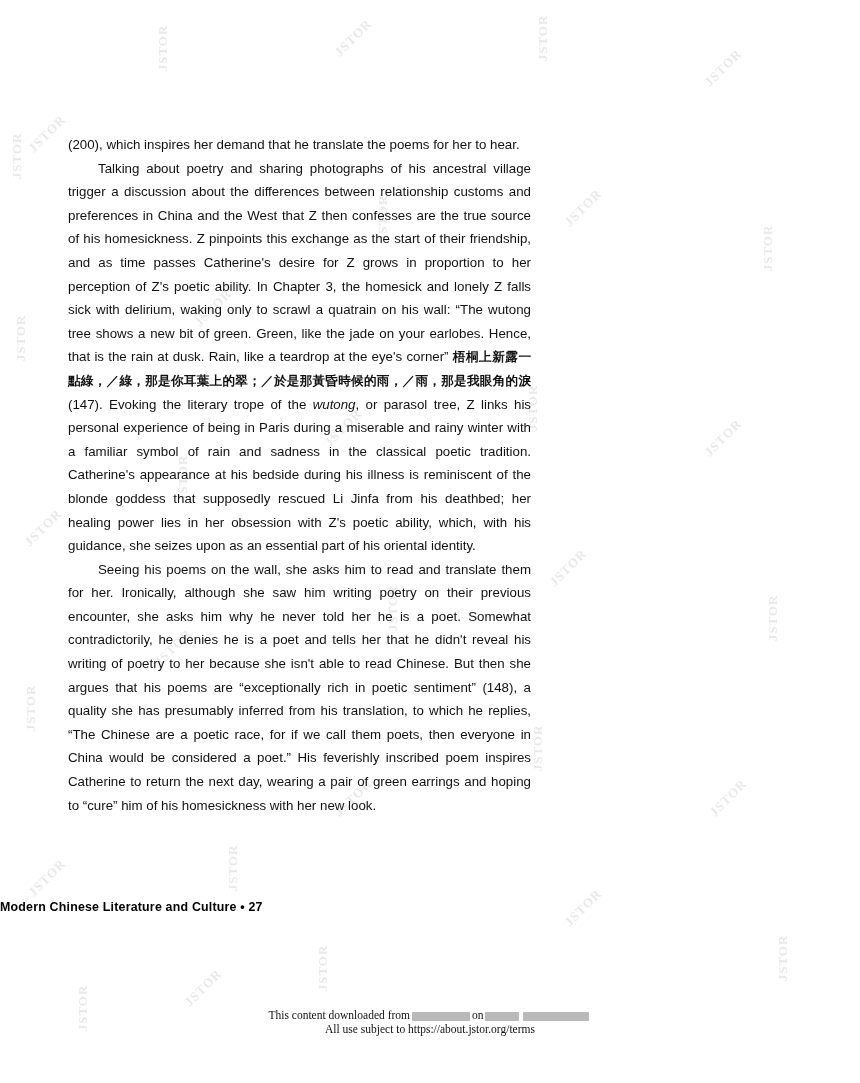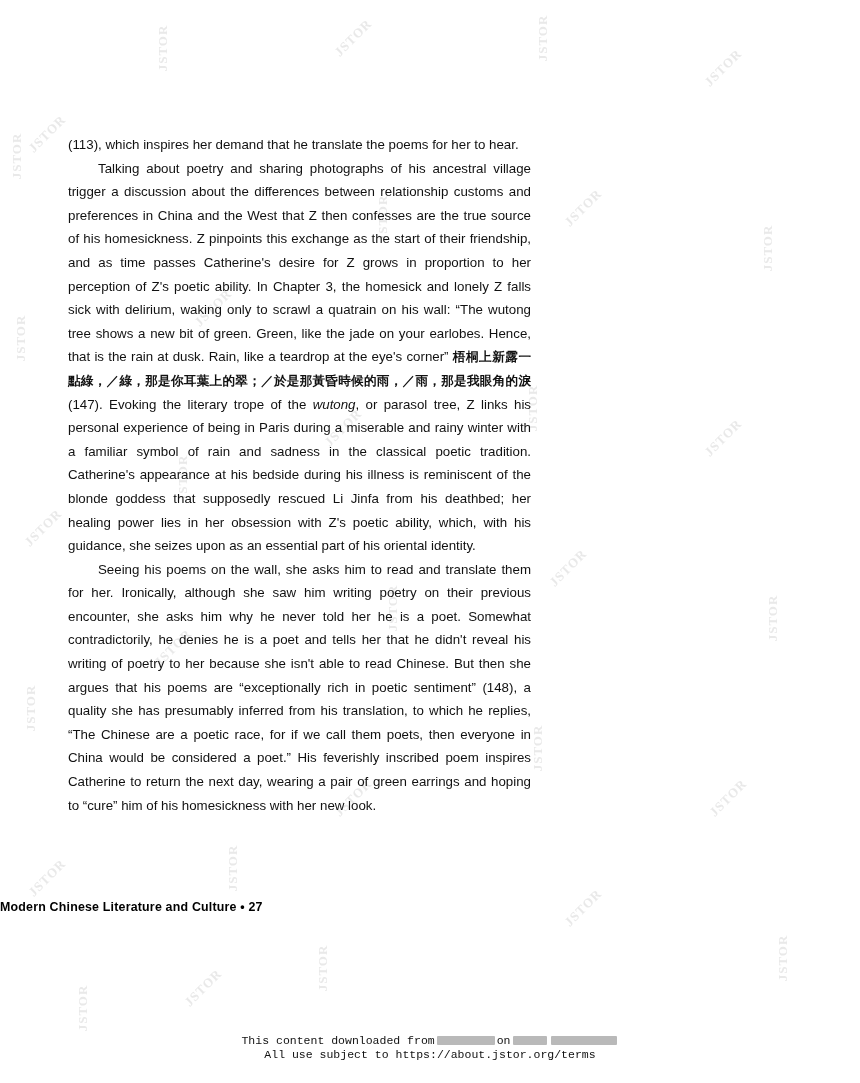--- a/index.html
+++ b/index.html
@@ -88,23 +88,23 @@
     font-weight: bold;
     letter-spacing: 0.2px;
     color: #000;
   }
 
   
   .jstor-footer {
     position: absolute;
     left: 0;
     right: 0;
-    top: 1034px;
+    top: 1008px;
     text-align: center;
-    font-family: Liberation Mono, monospace;
+    font-family: Liberation Serif, serif;
     font-size: 11.5px;
     color: #111;
     line-height: 14px;
   }
   .jstor-footer .line1 {
     white-space: nowrap;
   }
   .redact {
     display: inline-block;
     vertical-align: middle;
@@ -155,21 +155,21 @@
   <span class="wm d" style="left:700px; top:430px;">JSTOR</span>
   <span class="wm v" style="left:750px; top:610px;">JSTOR</span>
   <span class="wm d" style="left:705px; top:790px;">JSTOR</span>
   <span class="wm v" style="left:760px; top:950px;">JSTOR</span>
 </div>
 
 <div class="page">
 
   <div class="body-col">
 
-    <p class="para">(113), which inspires her demand that he translate the poems for her to hear.</p>
+    <p class="para">(200), which inspires her demand that he translate the poems for her to hear.</p>
 
     <p class="para indent"><span>Talking about poetry and sharing photographs of his ancestral village trigger a discussion about the differences between relationship customs and preferences in China and the West that Z then confesses are the true source of his homesickness. Z pinpoints this exchange as the start of their friendship, and as time passes Catherine's desire for Z grows in proportion to her perception of Z's poetic ability. In Chapter 3, the homesick and lonely Z falls sick with delirium, waking only to scrawl a quatrain on his wall: “The wutong tree shows a new bit of green. Green, like the jade on your earlobes. Hence, that is the rain at dusk. Rain, like a teardrop at the eye's corner” </span><span class="cjk">梧桐上新露一點綠，／綠，那是你耳葉上的翠；／於是那黃昏時候的雨，／雨，那是我眼角的淚</span><span> (147). Evoking the literary trope of the </span><span class="ital">wutong</span><span>, or parasol tree, Z links his personal experience of being in Paris during a miserable and rainy winter with a familiar symbol of rain and sadness in the classical poetic tradition. Catherine's appearance at his bedside during his illness is reminiscent of the blonde goddess that supposedly rescued Li Jinfa from his deathbed; her healing power lies in her obsession with Z's poetic ability, which, with his guidance, she seizes upon as an essential part of his oriental identity.</span></p>
 
     <p class="para indent">Seeing his poems on the wall, she asks him to read and translate them for her. Ironically, although she saw him writing poetry on their previous encounter, she asks him why he never told her he is a poet. Somewhat contradictorily, he denies he is a poet and tells her that he didn't reveal his writing of poetry to her because she isn't able to read Chinese. But then she argues that his poems are “exceptionally rich in poetic sentiment” (148), a quality she has presumably inferred from his translation, to which he replies, “The Chinese are a poetic race, for if we call them poets, then everyone in China would be considered a poet.” His feverishly inscribed poem inspires Catherine to return the next day, wearing a pair of green earrings and hoping to “cure” him of his homesickness with her new look.</p>
 
   </div>
 
   <div class="running-foot">Modern Chinese Literature and Culture • 27</div>
 
   <div class="jstor-footer">

